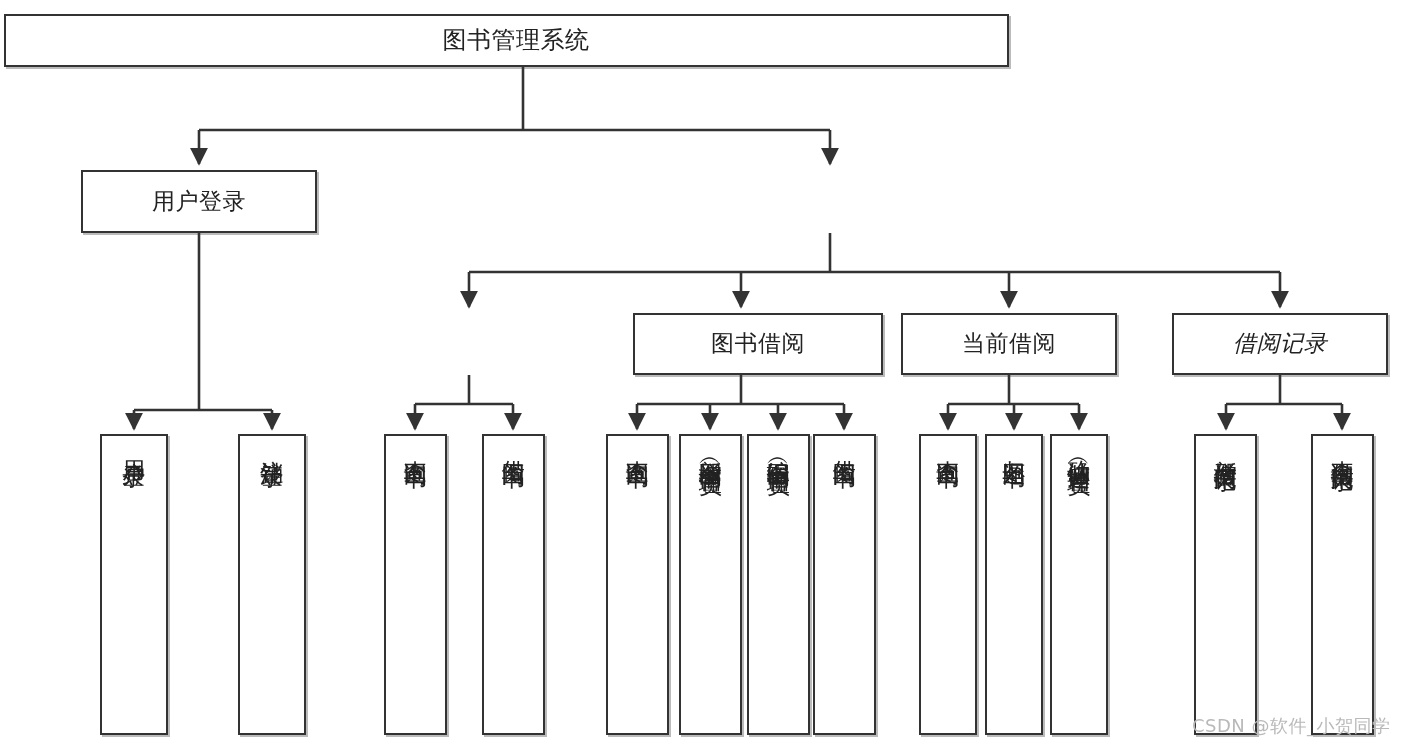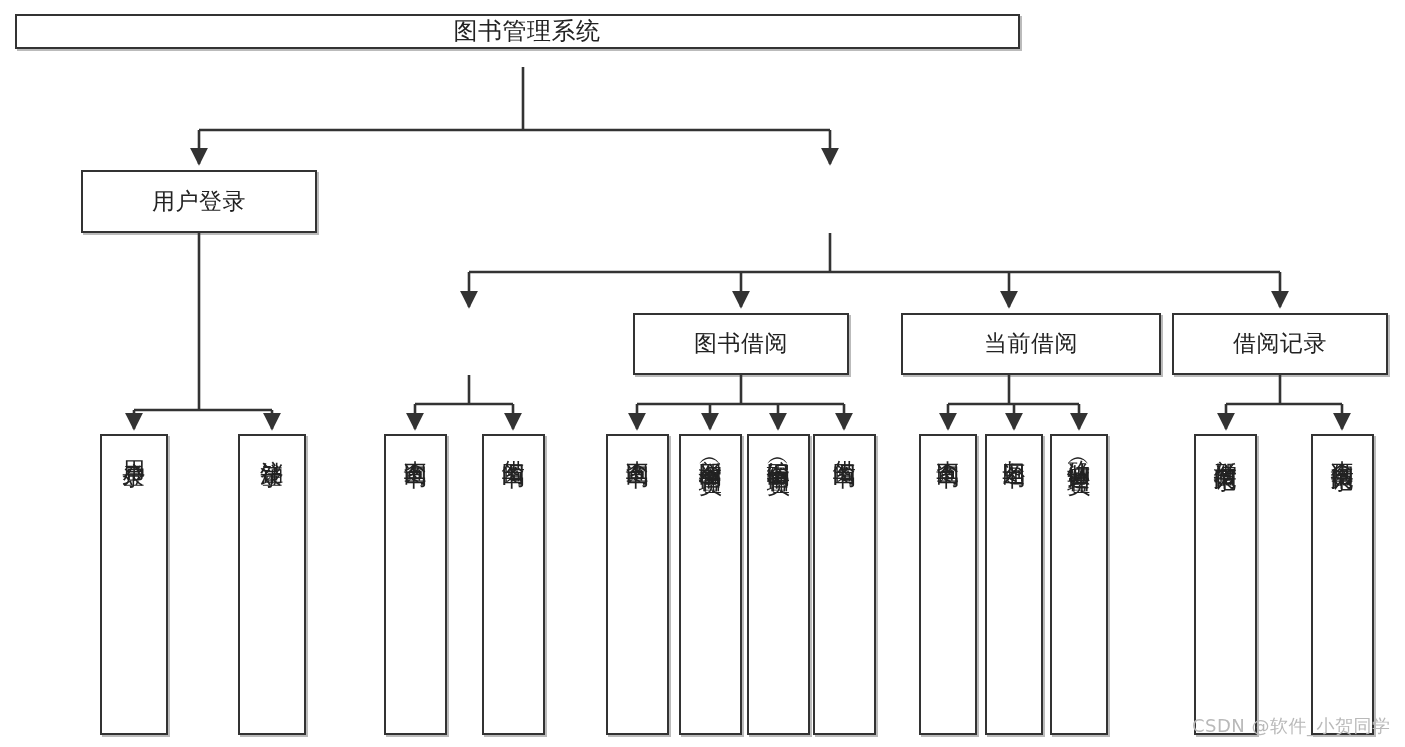--- a/index.html
+++ b/index.html
@@ -115,35 +115,35 @@
       <path d="M 1014 404 L 1014 429" marker-end="url(#arrow)"></path>
       <path d="M 1079 404 L 1079 429" marker-end="url(#arrow)"></path>
 
       <path d="M 1280 375 L 1280 404"></path>
       <path d="M 1226 404 L 1342 404"></path>
       <path d="M 1226 404 L 1226 429" marker-end="url(#arrow)"></path>
       <path d="M 1342 404 L 1342 429" marker-end="url(#arrow)"></path>
     </g>
   </svg>
 
-  <div class="node horiz root" style="left:15px; top:14px; width:1005px; height:35px;padding-left:19px;">
+  <div class="node horiz root" style="left:4px; top:14px; width:1005px; height:53px;padding-left:19px;">
     <span class="label">图书管理系统</span>
   </div>
 
   <div class="node horiz" style="left:81px; top:170px; width:236px; height:63px;">
     <span class="label">用户登录</span>
   </div>
 
-  <div class="node horiz" style="left:633px; top:313px; width:216px; height:62px;">
+  <div class="node horiz" style="left:633px; top:313px; width:250px; height:62px;">
     <span class="label">图书借阅</span>
   </div>
-  <div class="node horiz" style="left:901px; top:313px; width:260px; height:62px;">
+  <div class="node horiz" style="left:901px; top:313px; width:216px; height:62px;">
     <span class="label">当前借阅</span>
   </div>
-  <div class="node horiz" style="left:1172px; top:313px; width:216px; height:62px;">
+  <div class="node horiz" style="left:1172px; top:313px; width:216px; height:62px;font-style:italic;">
     <span class="label">借阅记录</span>
   </div>
 
   <div class="node vert" style="left:100px; top:434px; width:68px; height:301px;">
     <span class="label">用户登录</span>
   </div>
   <div class="node vert" style="left:238px; top:434px; width:68px; height:301px;">
     <span class="label">注销登录</span>
   </div>
 

